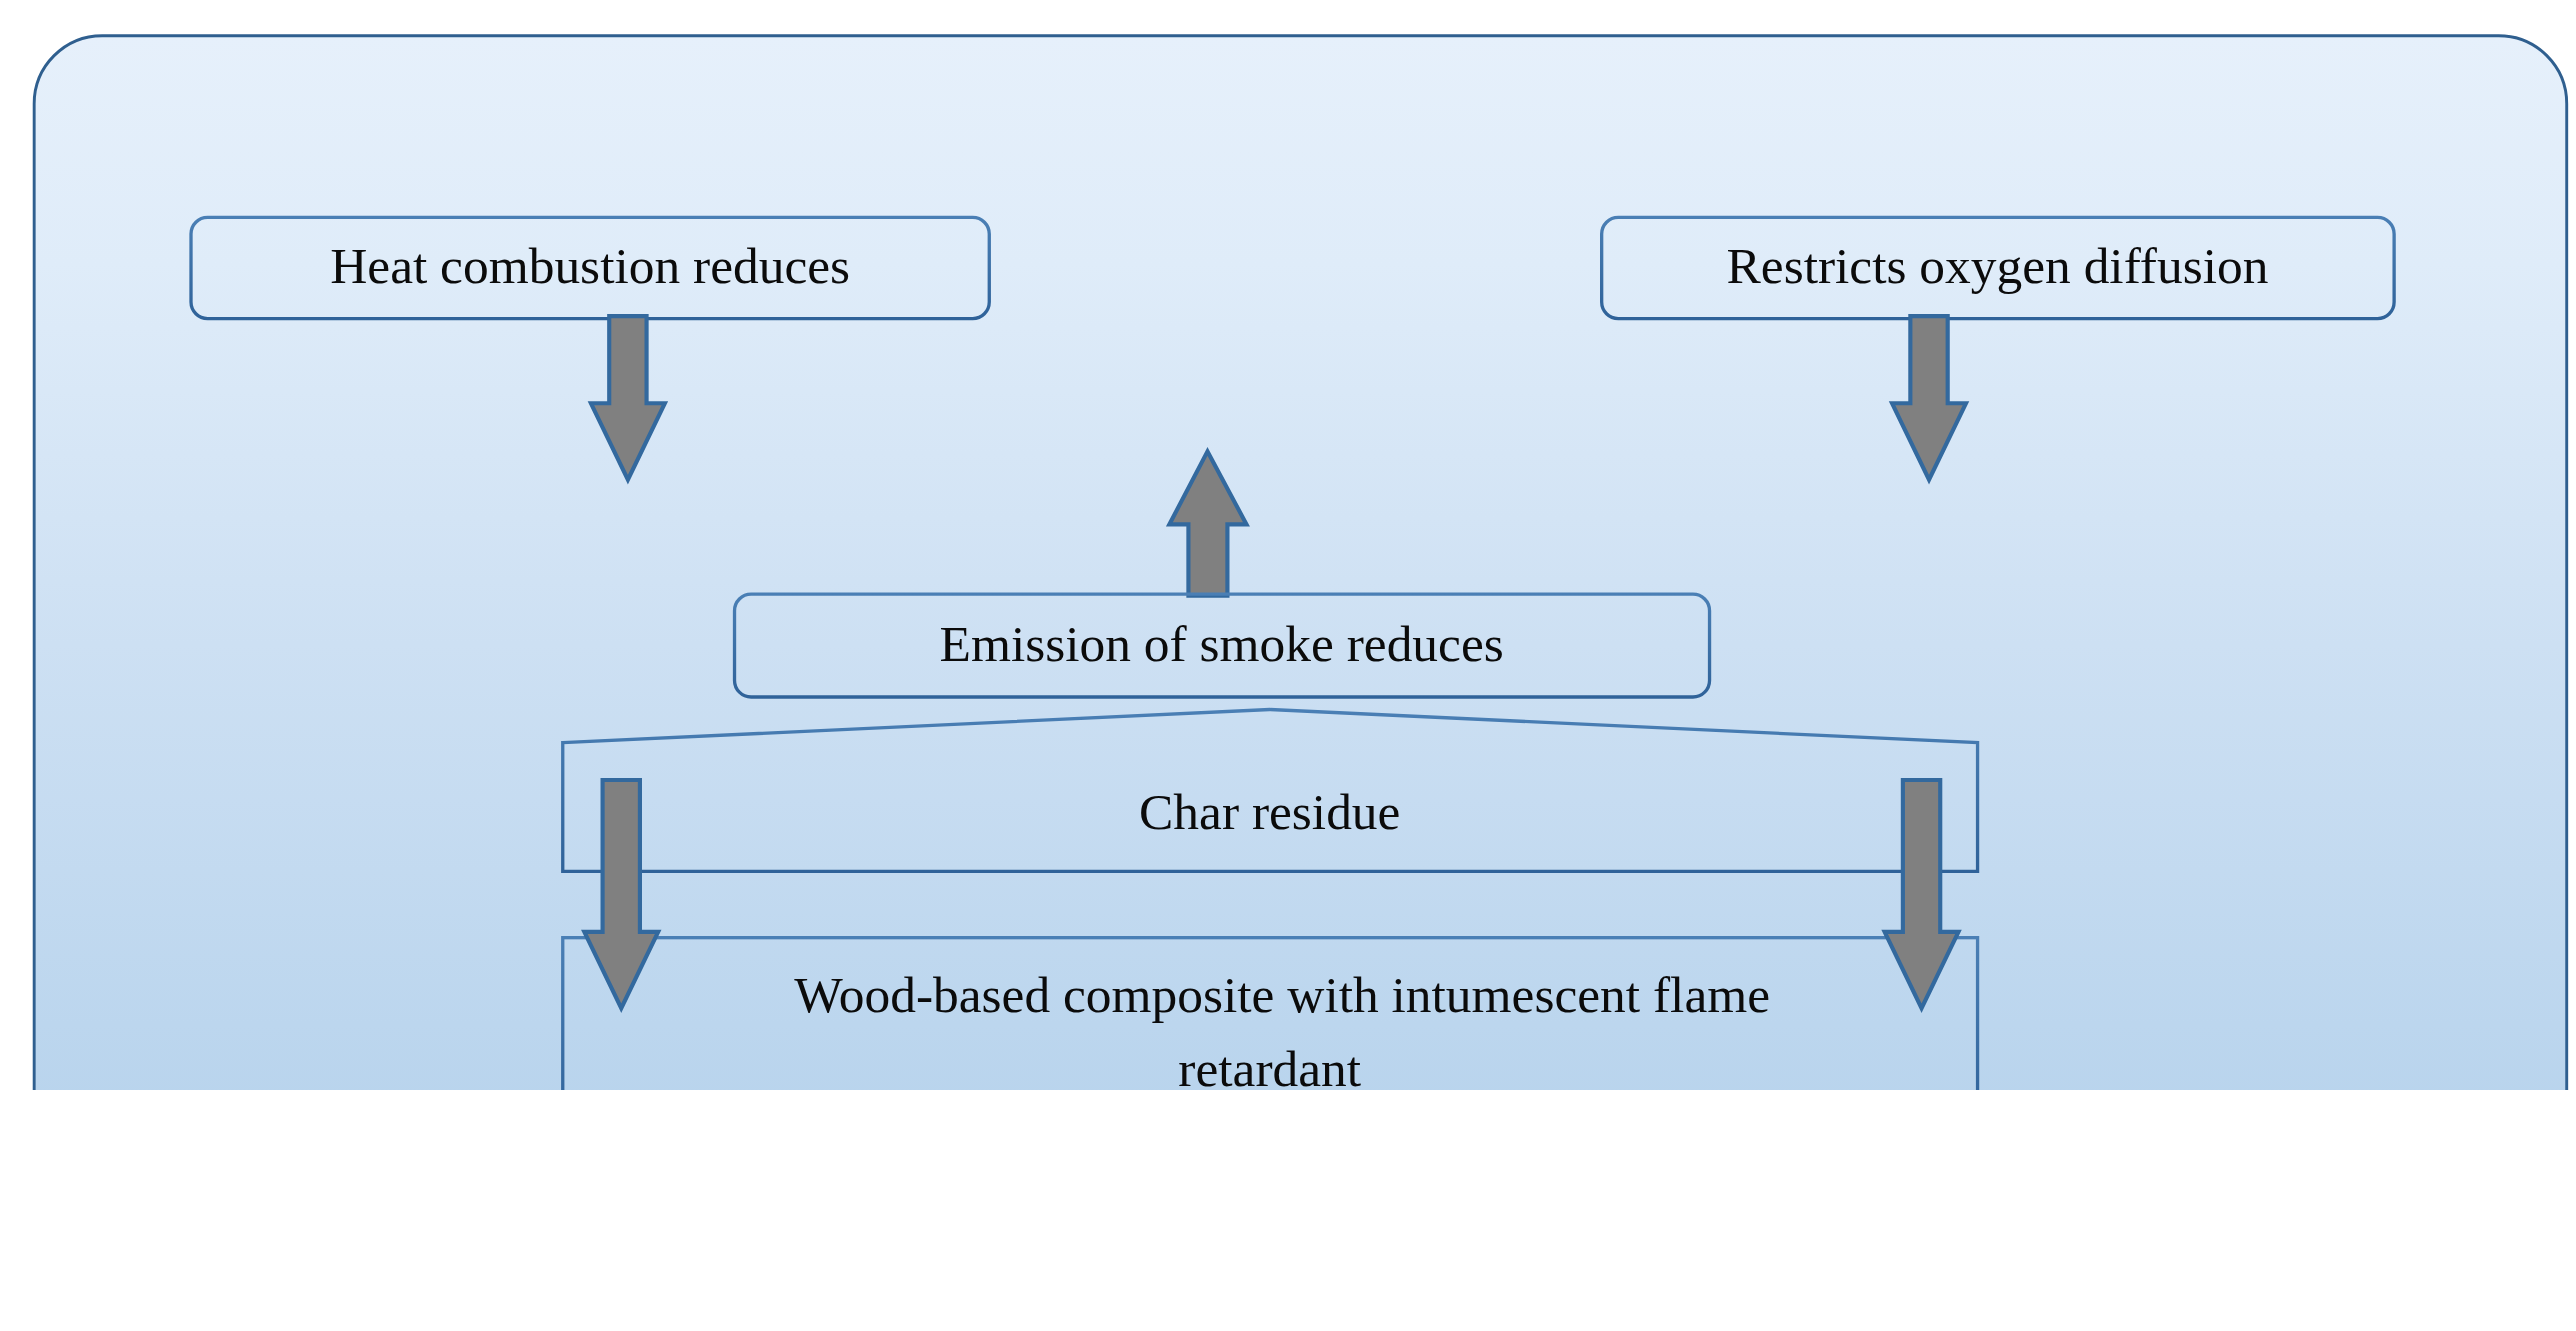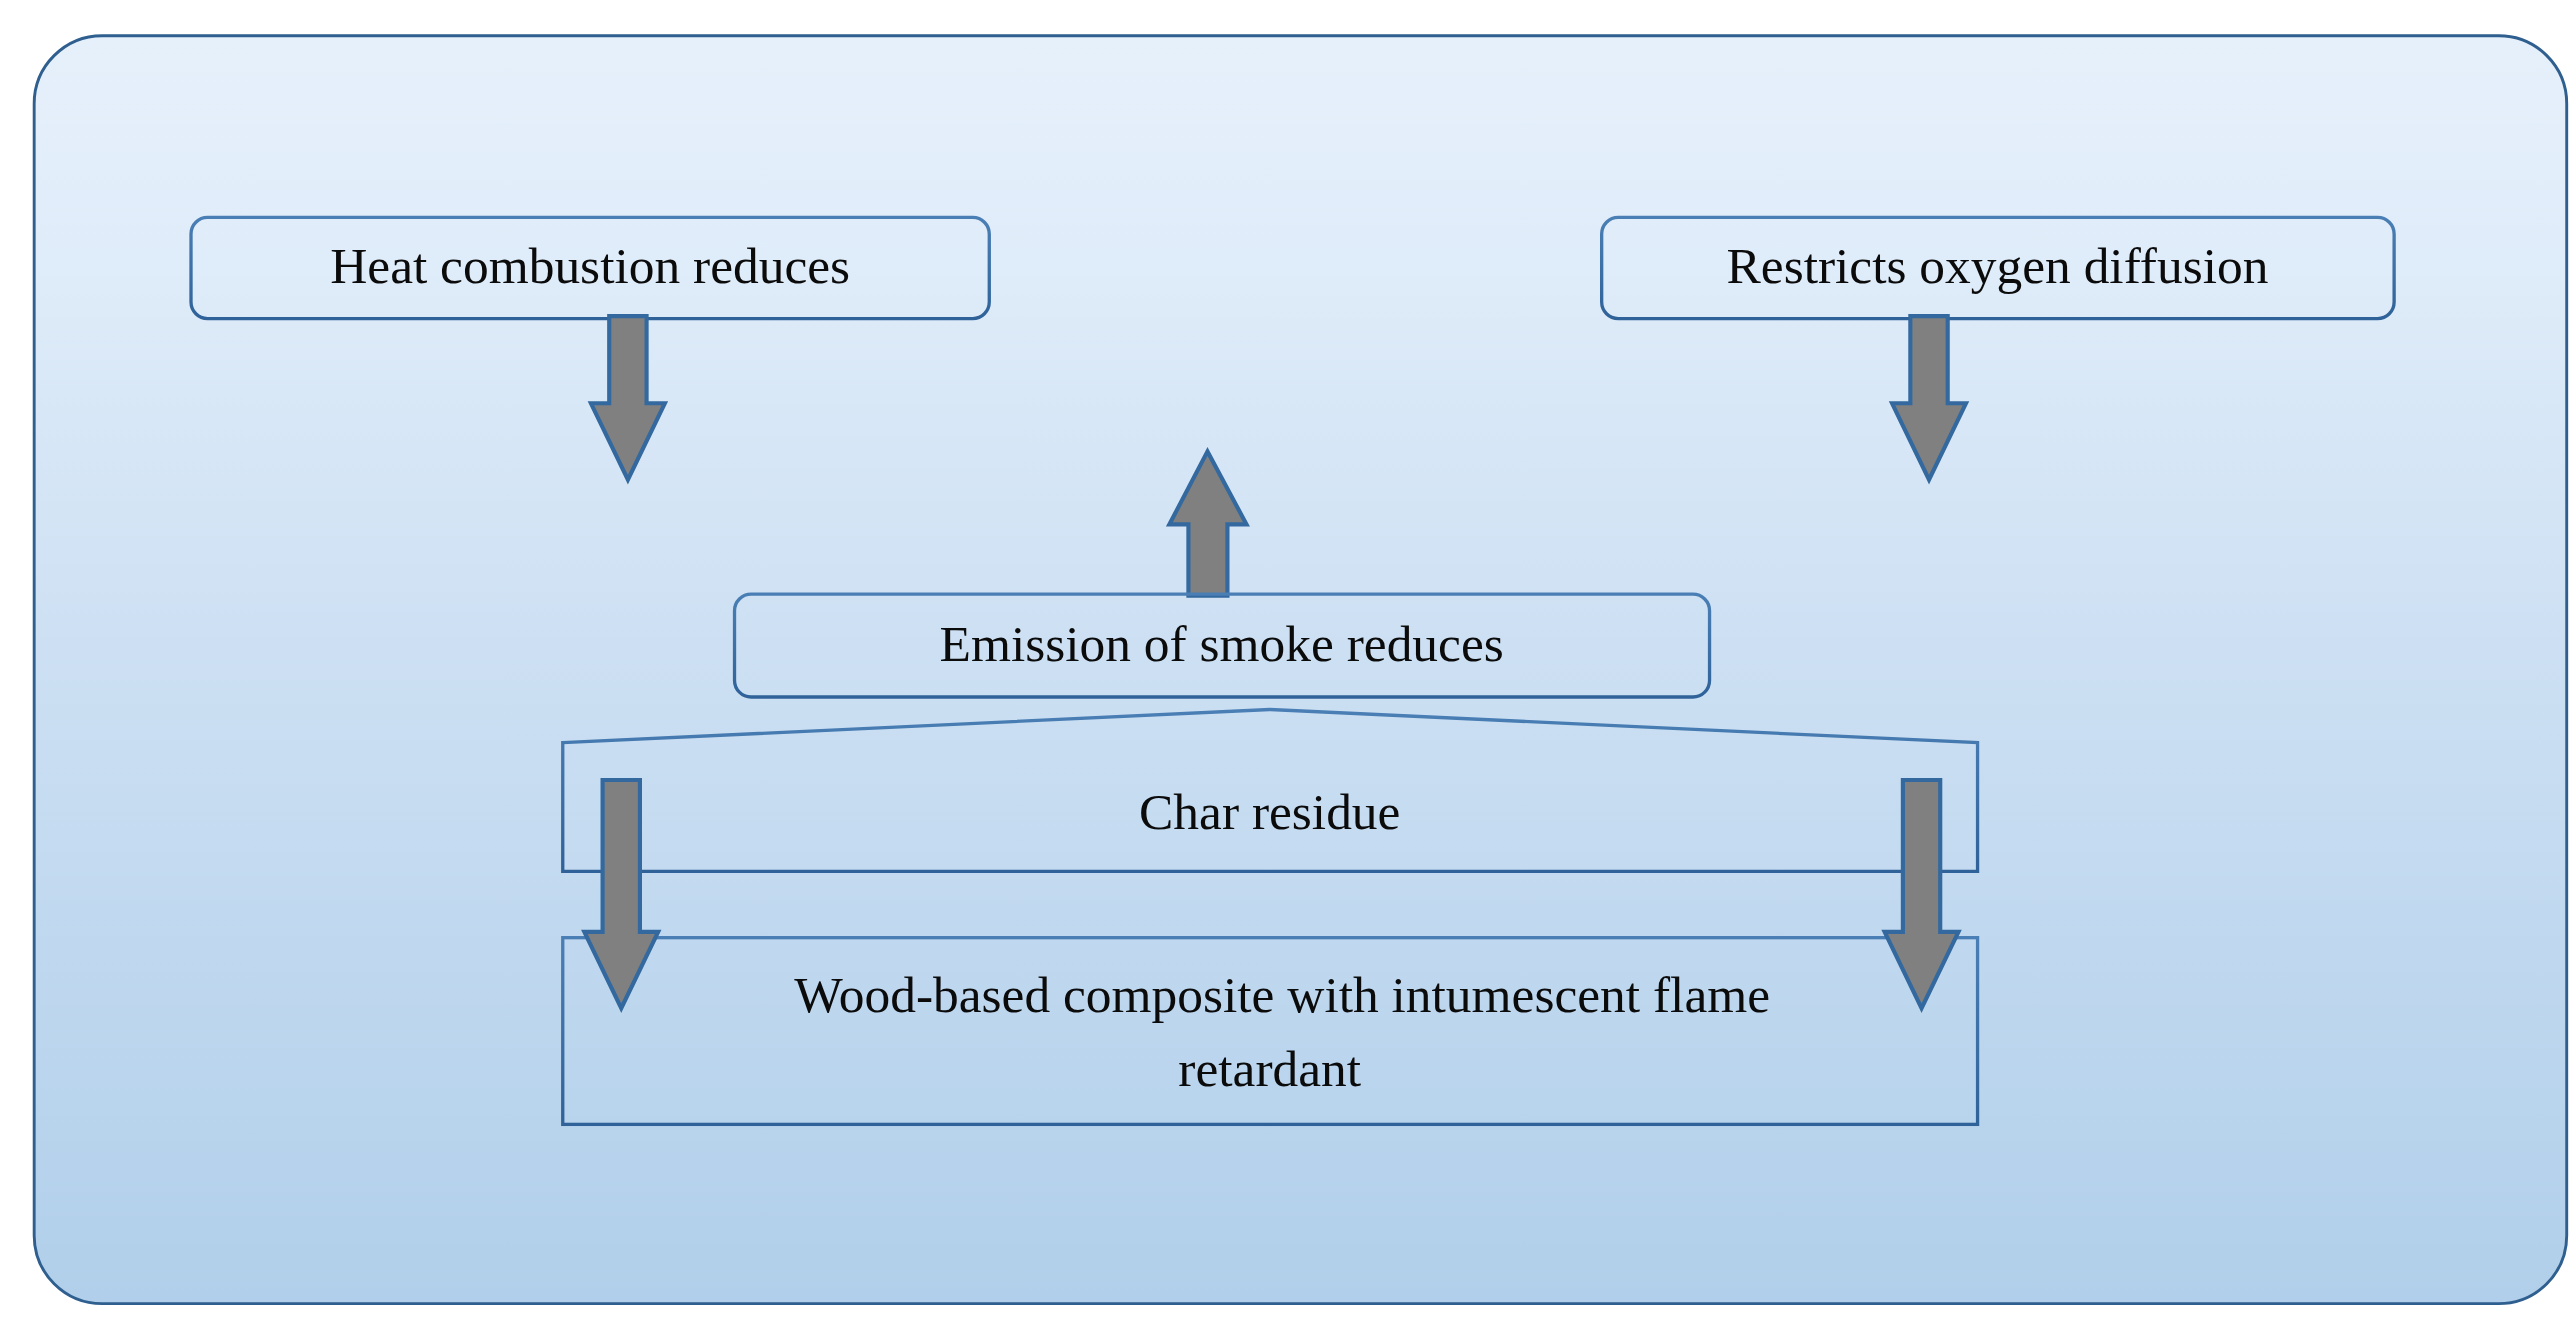--- a/index.html
+++ b/index.html
@@ -4,21 +4,21 @@
 <title>Intumescent flame retardant mechanism diagram</title>
 <style>
   html,body{margin:0;padding:0;background:#ffffff;}
   body{
     font-family:"Liberation Serif", serif;
     -webkit-font-smoothing:antialiased;
   }
   #stage{
     position:relative;
     width:2576px;
-    height:1331px;
+    height:1090px;
     overflow:hidden;
     background:#ffffff;
   }
   #diagram-svg{
     position:absolute;
     left:0; top:0;
     width:2576px;
     height:1331px;
     display:block;
   }

